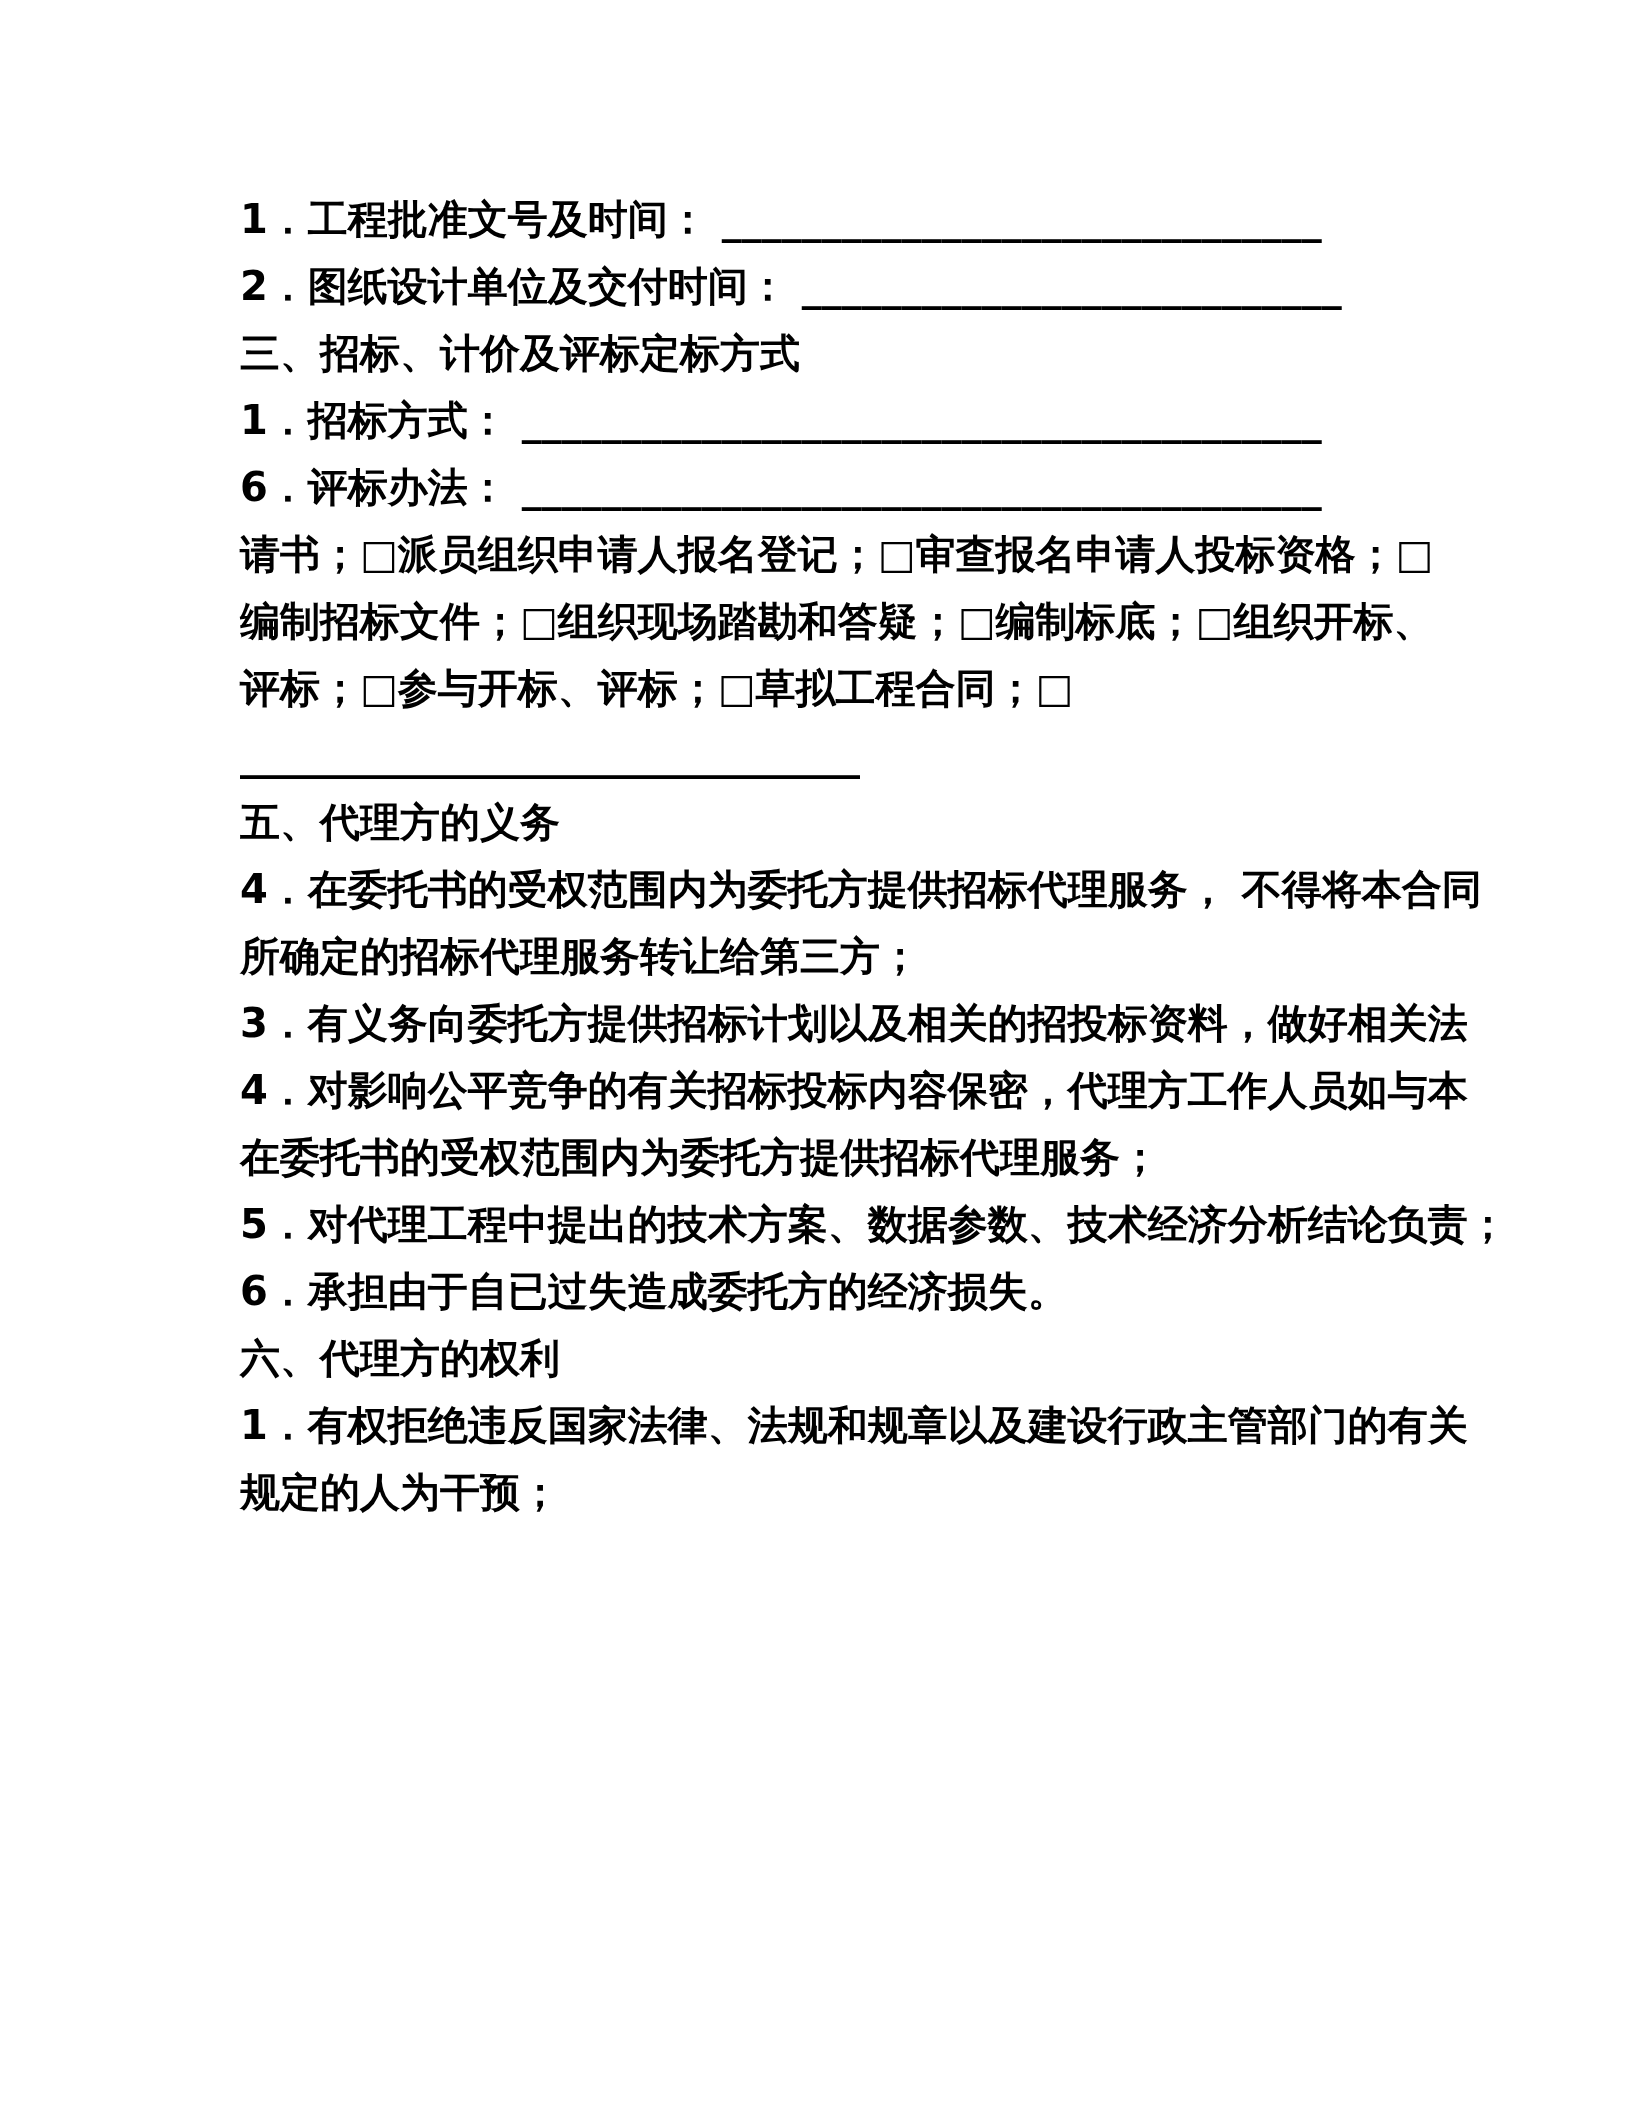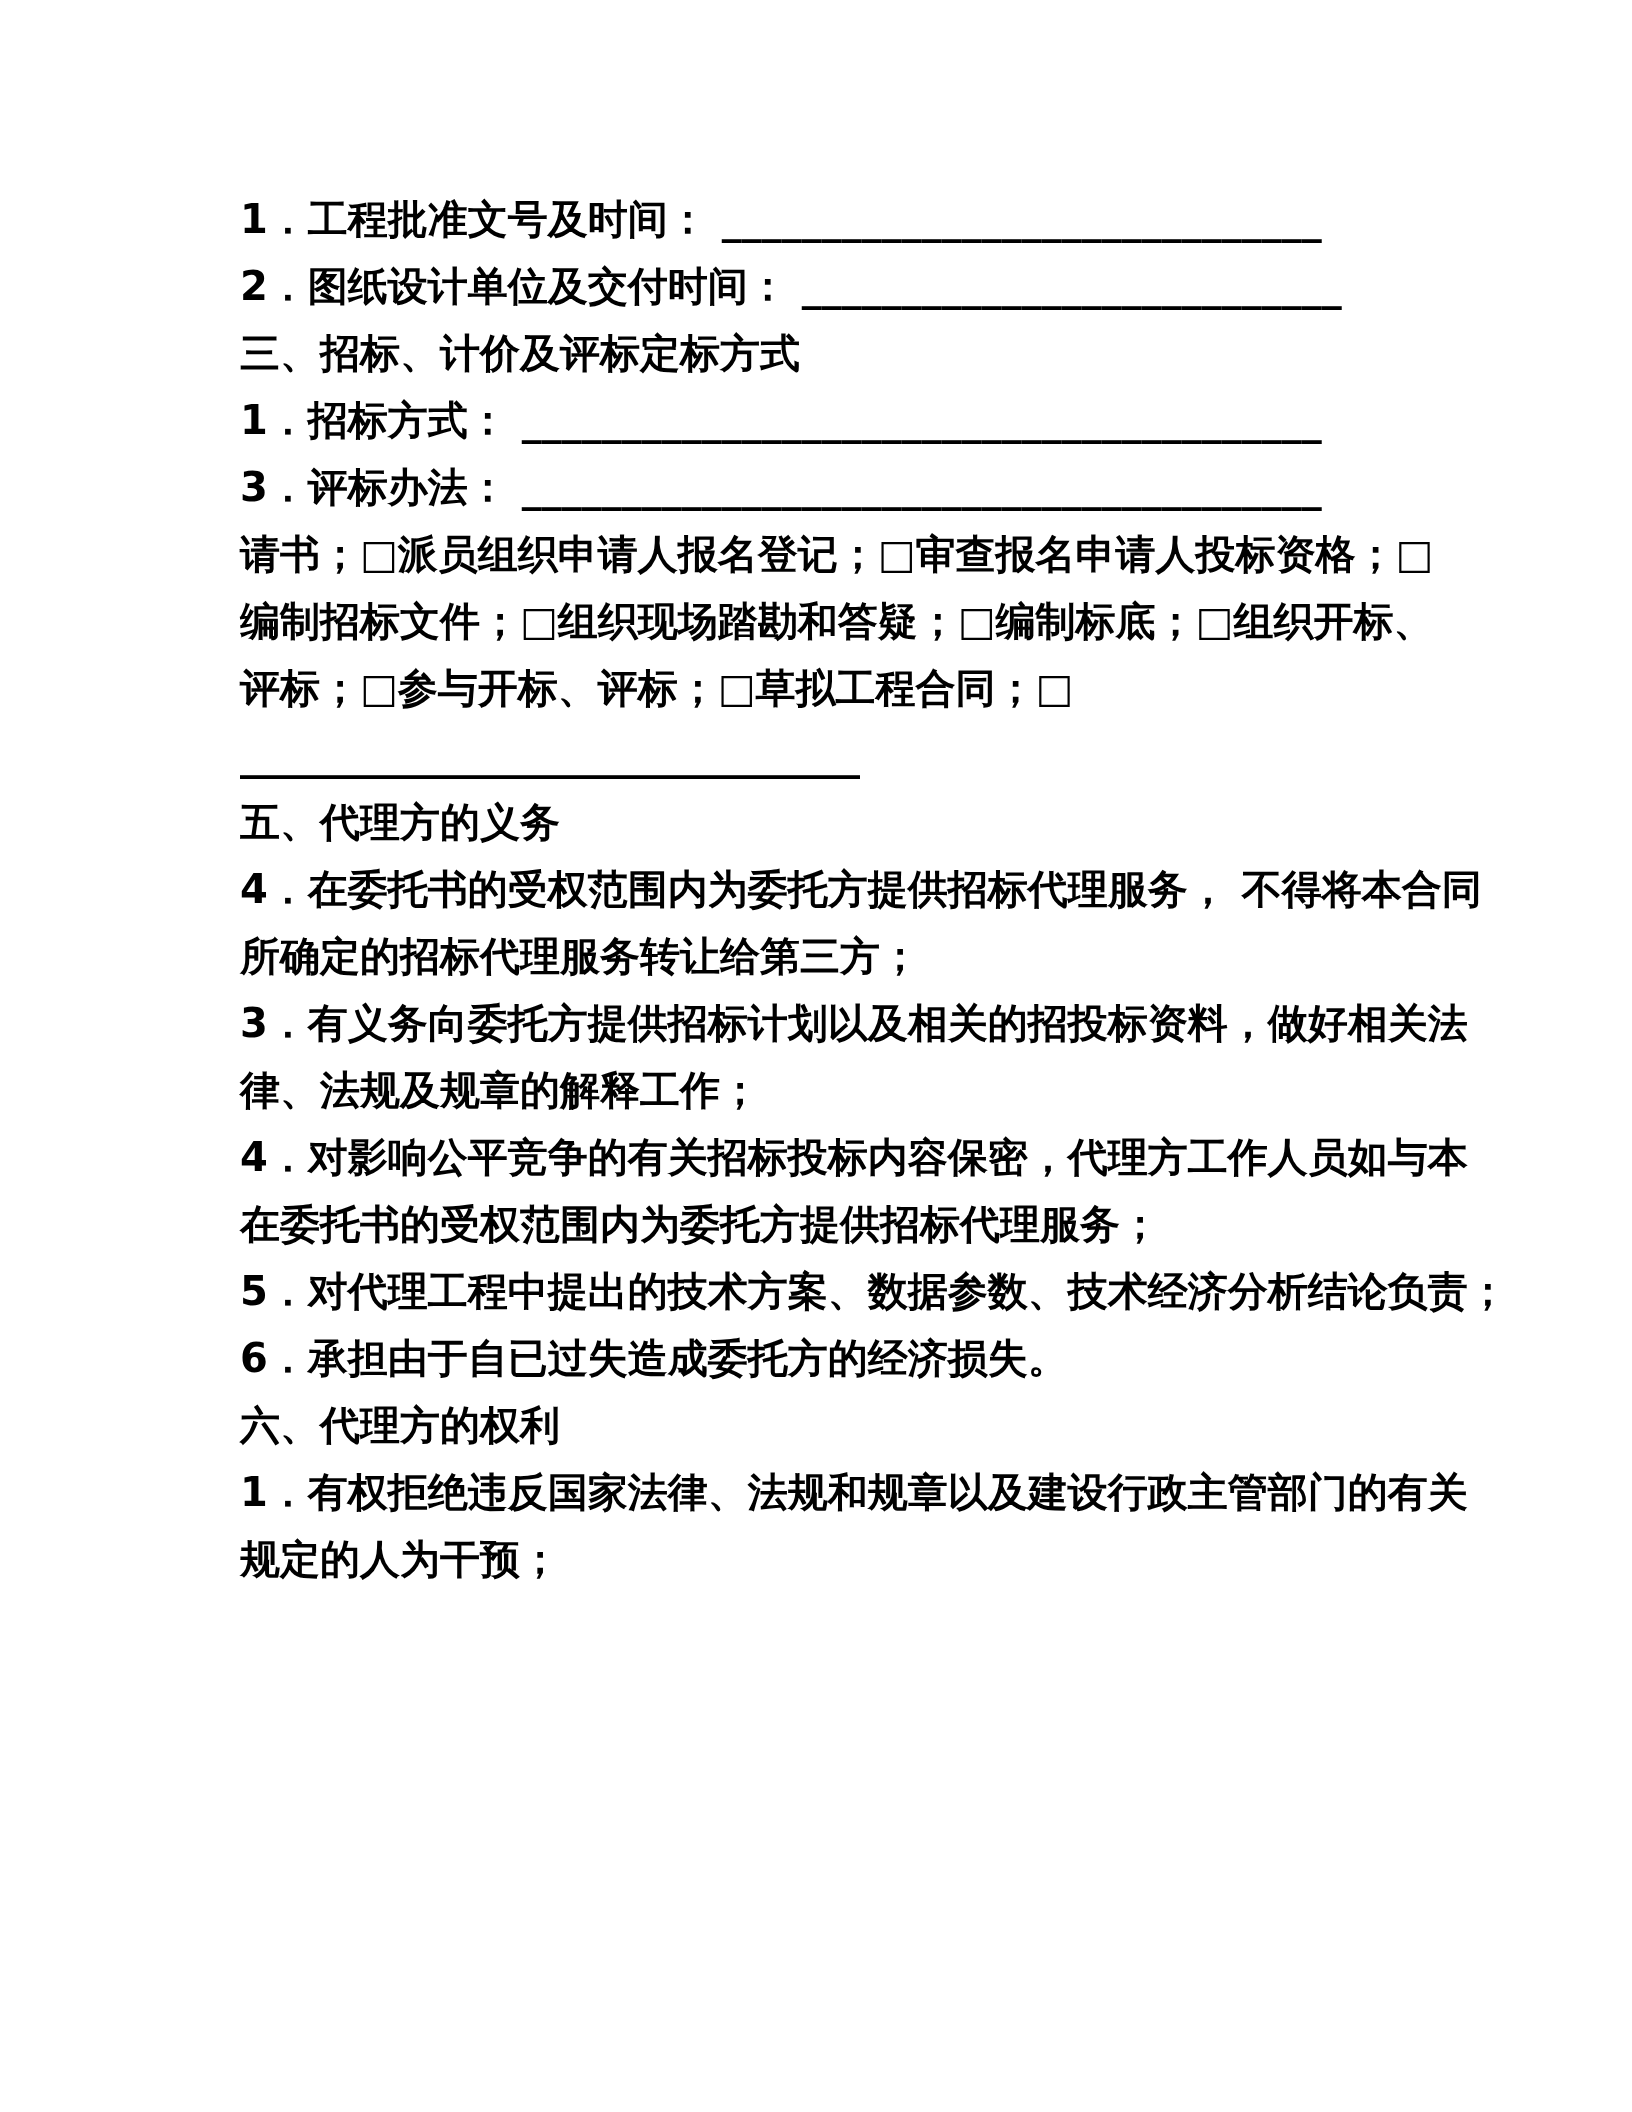--- a/index.html
+++ b/index.html
@@ -36,30 +36,29 @@
 </style>
 </head>
 <body>
 
 <div class="page">
   <div class="doc-body">
       <div class="line fill-in-item-line">1．工程批准文号及时间： ______________________________</div>
       <div class="line fill-in-item-line">2．图纸设计单位及交付时间： ___________________________</div>
       <div class="line section-heading">三、招标、计价及评标定标方式</div>
       <div class="line fill-in-item-line">1．招标方式： ________________________________________</div>
-      <div class="line fill-in-item-line">3．评标办法： ________________________________________</div>
+      <div class="line fill-in-item-line">6．评标办法： ________________________________________</div>
       <div class="line paragraph-line">请书；□派员组织申请人报名登记；□审查报名申请人投标资格；□</div>
       <div class="line paragraph-line">编制招标文件；□组织现场踏勘和答疑；□编制标底；□组织开标、</div>
       <div class="line paragraph-line">评标；□参与开标、评标；□草拟工程合同；□</div>
       <div class="line blank-underline-row">_______________________________</div>
       <div class="line section-heading">五、代理方的义务</div>
       <div class="line paragraph-line">4．在委托书的受权范围内为委托方提供招标代理服务， 不得将本合同</div>
       <div class="line paragraph-line">所确定的招标代理服务转让给第三方；</div>
       <div class="line paragraph-line">3．有义务向委托方提供招标计划以及相关的招投标资料，做好相关法</div>
-      <div class="line paragraph-line">律、法规及规章的解释工作；</div>
       <div class="line paragraph-line">4．对影响公平竞争的有关招标投标内容保密，代理方工作人员如与本</div>
       <div class="line paragraph-line">在委托书的受权范围内为委托方提供招标代理服务；</div>
       <div class="line paragraph-line">5．对代理工程中提出的技术方案、数据参数、技术经济分析结论负责；</div>
       <div class="line paragraph-line">6．承担由于自已过失造成委托方的经济损失。</div>
       <div class="line section-heading">六、代理方的权利</div>
       <div class="line paragraph-line">1．有权拒绝违反国家法律、法规和规章以及建设行政主管部门的有关</div>
       <div class="line paragraph-line">规定的人为干预；</div>
     </div>
 </div>
 

